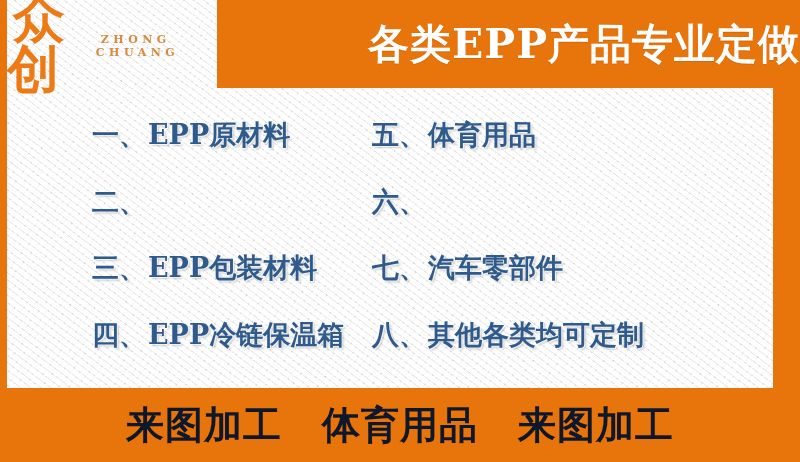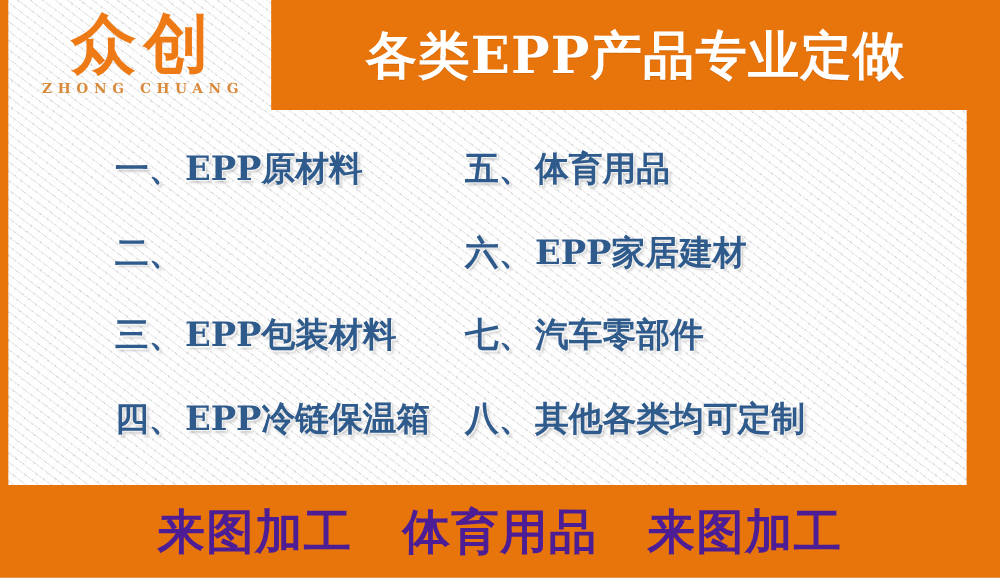--- a/index.html
+++ b/index.html
@@ -34,38 +34,38 @@
   
   #body-panel {
     left:7px; top:88px; width:766px; height:300px;
   }
 
   
   #header-bar {
     position:absolute;
     left:217px; top:0; width:583px; height:88px;
     background:#e8740c;
-    display:flex; align-items:center; justify-content:center;
+    display:flex; align-items:center; justify-content:flex-end;
   }
   #header-title {
     color:#ffffff;
     font-family:"DejaVu Serif","Liberation Serif",serif;
     font-size:41px;
     font-weight:bold;
     letter-spacing:1px;
     line-height:1;
     white-space:nowrap;
     text-shadow:0 1px 0 rgba(150,70,0,.25);
   }
 
   
   #logo {
     position:absolute;
     left:7px; top:0; width:210px; height:88px;
-    display:flex; flex-direction:column;
+    display:flex; flex-direction:row;
     align-items:center; justify-content:center;
   }
   #logo-cn {
     color:#ee7a16;
     font-family:"DejaVu Serif","Liberation Serif",serif;
     font-size:52px;
     font-weight:bold;
     letter-spacing:6px;
     line-height:.98;
     text-indent:6px;
@@ -109,21 +109,21 @@
 
   
   #footer-bar {
     position:absolute;
     left:0; top:388px; width:800px; height:74px;
     background:#e8740c;
     display:flex; align-items:center; justify-content:center;
     gap:40px;
   }
   .footer-item {
-    color:#4c1d95;
+    color:#0f172a;
     font-family:"DejaVu Sans","Liberation Sans",sans-serif;
     font-size:38px;
     font-weight:bold;
     letter-spacing:1px;
     line-height:1;
     white-space:nowrap;
   }
 </style>
 </head>
 <body>
@@ -151,21 +151,20 @@
     <div class="item col-right">
       <span class="idx">五、</span>
       <span>体育用品</span>
     </div>
 
     <div class="item col-left">
       <span class="idx">二、</span>
     </div>
     <div class="item col-right">
       <span class="idx">六、</span>
-      <span>EPP家居建材</span>
     </div>
 
     <div class="item col-left">
       <span class="idx">三、</span>
       <span>EPP包装材料</span>
     </div>
     <div class="item col-right">
       <span class="idx">七、</span>
       <span>汽车零部件</span>
     </div>

